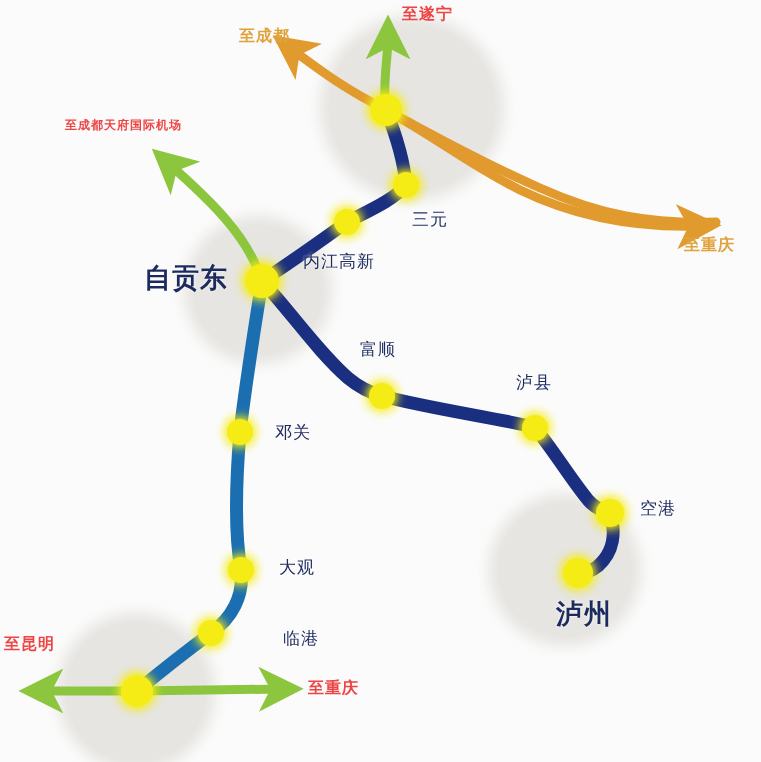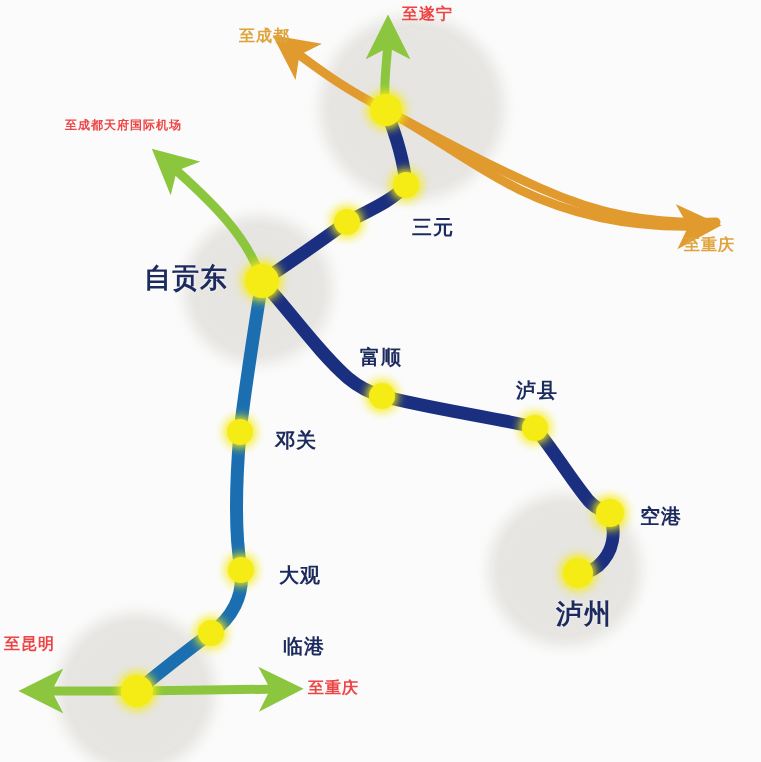--- a/index.html
+++ b/index.html
@@ -39,25 +39,24 @@
     font-family: "Liberation Sans", "DejaVu Sans", sans-serif;
     letter-spacing: 1px;
   }
   .lbl-city {
     font-size: 27px;
     font-weight: bold;
     color: #1c2a5e;
     text-shadow: 0 0 3px rgba(255,255,255,0.9);
   }
   .lbl-station {
-    font-size: 20px;
-    font-weight: bold;
+    font-size: 17px;
+    font-weight: normal;
     color: #1c2a5e;
     text-shadow: 0 0 3px rgba(255,255,255,0.9);
-    margin-top: 6px;
   }
   .lbl-dir {
     font-size: 16px;
     font-weight: bold;
   }
   .lbl-dir.green {
     color: #ef4444;
   }
   .lbl-dir.orange {
     color: #e0a33c;
@@ -143,20 +142,21 @@
       <circle cx="211" cy="633" r="13" fill="#f5ec18"></circle>
       <circle cx="137" cy="691" r="16" fill="#f5ec18"></circle>
     </g>
   </svg>
 
   <div class="label-layer">
 
 
     <div class="lbl lbl-station" style="left:412px; top:208px;">三元</div>
 
+    <div class="lbl lbl-station" style="left:303px; top:250px;">内江高新</div>
 
     <div class="lbl lbl-city" style="left:144px; top:260px;">自贡东</div>
 
     <div class="lbl lbl-station" style="left:360px; top:338px;">富顺</div>
 
     <div class="lbl lbl-station" style="left:516px; top:371px;">泸县</div>
 
     <div class="lbl lbl-station" style="left:640px; top:497px;">空港</div>
 
     <div class="lbl lbl-city" style="left:556px; top:596px;">泸州</div>

